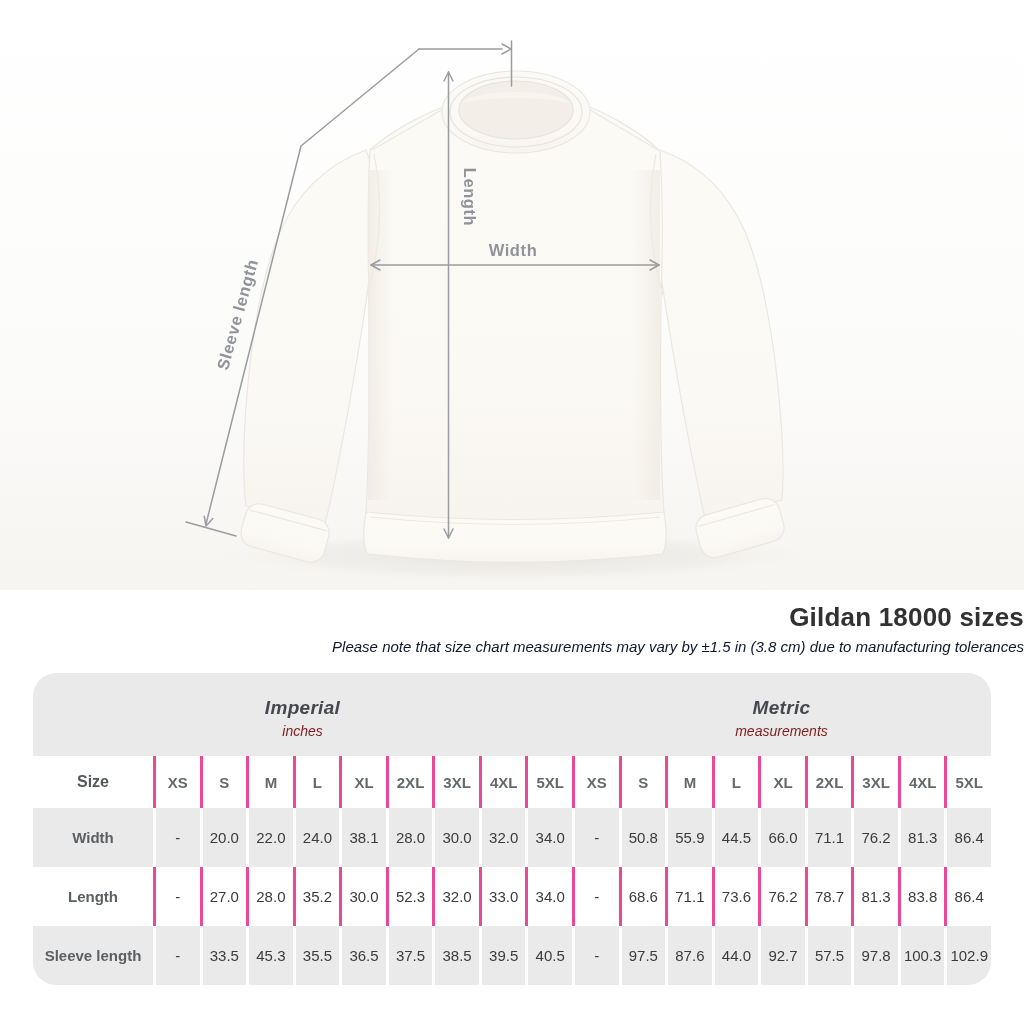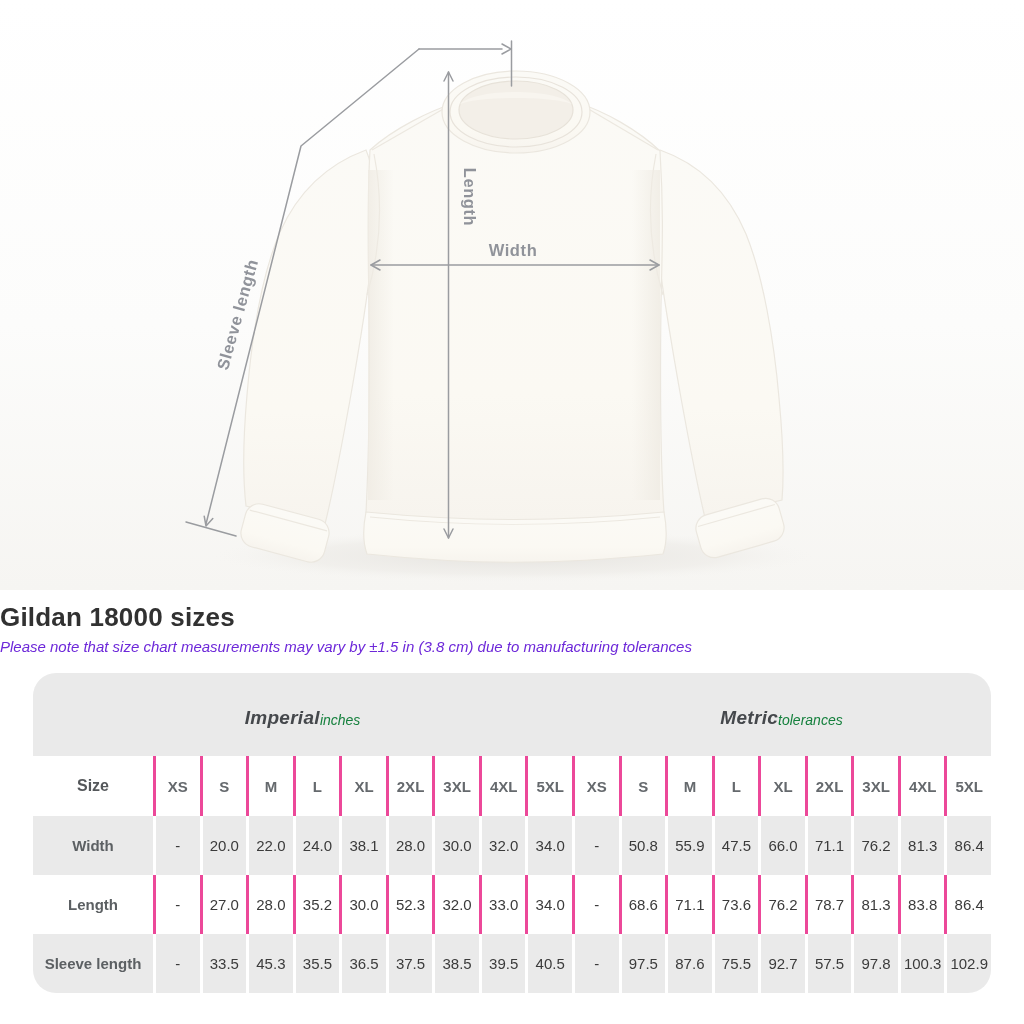--- a/index.html
+++ b/index.html
@@ -8,44 +8,44 @@
     font-family:"Liberation Sans", sans-serif;
     -webkit-font-smoothing:antialiased;
   }
   
   .hero{
     position:relative;width:1024px;height:590px;
     background:linear-gradient(180deg,#ffffff 0%,#fcfcfb 55%,#f6f5f2 100%);
   }
   .hero svg{position:absolute;left:0;top:0;}
   
-  .title-block{text-align:left;}
+  .title-block{text-align:right;}
   .page-title{
     margin:12px 0 5px 0;font-size:26px;line-height:30px;font-weight:bold;color:#313131;
     letter-spacing:.2px;
   }
   .tolerance-note{
-    margin:0;font-size:15px;line-height:19px;font-style:italic;color:#6d28d9;
+    margin:0;font-size:15px;line-height:19px;font-style:italic;color:#0f172a;
   }
   
   .table-card{
     --cols:120px repeat(18,1fr);
     width:958px;margin:17px auto 0 auto;border-radius:23px;overflow:hidden;background:#ffffff;
   }
   .units-band{
     display:grid;grid-template-columns:var(--cols);
     background:#eaeaea;height:83px;
   }
-  .unit{display:flex;flex-direction:row;align-items:center;justify-content:center;padding-top:6px;}
+  .unit{display:flex;flex-direction:column;align-items:center;justify-content:center;padding-top:6px;}
   .unit-imperial{grid-column:1 / 11;}
   .unit-metric{grid-column:11 / 20;}
   .unit-name{font-size:19px;font-weight:bold;font-style:italic;color:#45484c;letter-spacing:.3px;}
-  .unit-sub{font-size:14px;font-style:italic;color:#15803d;margin-top:4px;}
+  .unit-sub{font-size:14px;font-style:italic;color:#7f1d1d;margin-top:4px;}
   .trow{display:grid;grid-template-columns:var(--cols);height:59px;}
-  .trow.header{height:60px;background:#1d4ed8;}
+  .trow.header{height:52px;background:#1d4ed8;}
   .cell{
     display:flex;align-items:center;justify-content:center;
     font-size:15px;color:#3b3b3b;white-space:nowrap;overflow:hidden;
   }
   .trow.white .cell{background:#ffffff;}
   .trow.white .cell + .cell{border-left:3px solid #ec4899;}
   .trow.gray .cell{background:#eaeaea;}
   .trow.gray .cell + .cell{border-left:3px solid #ffffff;}
   .cell.rowlabel{font-weight:bold;color:#5c6063;font-size:15px;}
   .trow.header .cell{font-weight:bold;color:#65696d;}
@@ -190,21 +190,21 @@
 </div>
 
 <div class="table-card">
   <div class="units-band">
     <div class="unit unit-imperial">
       <div class="unit-name">Imperial</div>
       <div class="unit-sub">inches</div>
     </div>
     <div class="unit unit-metric">
       <div class="unit-name">Metric</div>
-      <div class="unit-sub">tolerances</div>
+      <div class="unit-sub">measurements</div>
     </div>
   </div>
   <div id="size-rows">
       <div class="trow white header">
         <div class="cell rowlabel">Size</div>
         <div class="cell">XS</div>
         <div class="cell">S</div>
         <div class="cell">M</div>
         <div class="cell">L</div>
         <div class="cell">XL</div>
@@ -229,21 +229,21 @@
         <div class="cell val">22.0</div>
         <div class="cell val">24.0</div>
         <div class="cell val">38.1</div>
         <div class="cell val">28.0</div>
         <div class="cell val">30.0</div>
         <div class="cell val">32.0</div>
         <div class="cell val">34.0</div>
         <div class="cell val">-</div>
         <div class="cell val">50.8</div>
         <div class="cell val">55.9</div>
-        <div class="cell val">47.5</div>
+        <div class="cell val">44.5</div>
         <div class="cell val">66.0</div>
         <div class="cell val">71.1</div>
         <div class="cell val">76.2</div>
         <div class="cell val">81.3</div>
         <div class="cell val">86.4</div>
       </div>
       <div class="trow white">
         <div class="cell rowlabel">Length</div>
         <div class="cell val">-</div>
         <div class="cell val">27.0</div>
@@ -271,21 +271,21 @@
         <div class="cell val">45.3</div>
         <div class="cell val">35.5</div>
         <div class="cell val">36.5</div>
         <div class="cell val">37.5</div>
         <div class="cell val">38.5</div>
         <div class="cell val">39.5</div>
         <div class="cell val">40.5</div>
         <div class="cell val">-</div>
         <div class="cell val">97.5</div>
         <div class="cell val">87.6</div>
-        <div class="cell val">75.5</div>
+        <div class="cell val">44.0</div>
         <div class="cell val">92.7</div>
         <div class="cell val">57.5</div>
         <div class="cell val">97.8</div>
         <div class="cell val">100.3</div>
         <div class="cell val">102.9</div>
       </div>
     </div>
 </div>
 
 </body></html>

